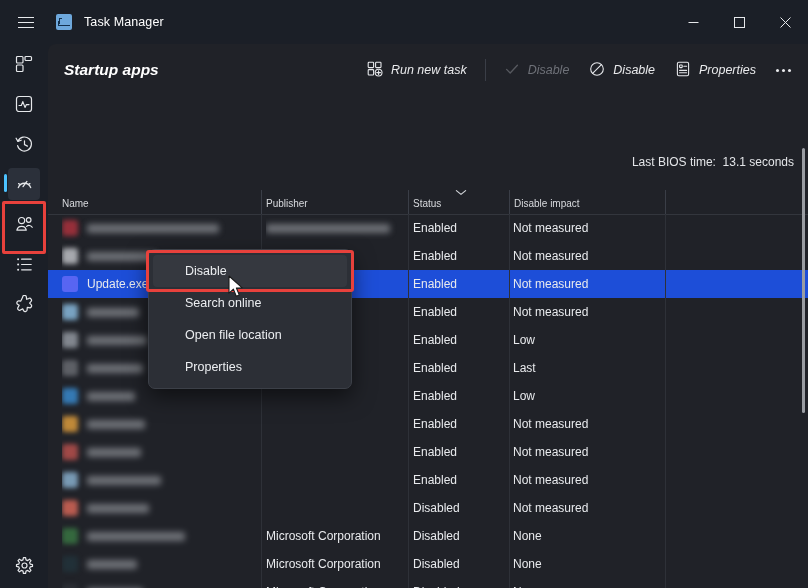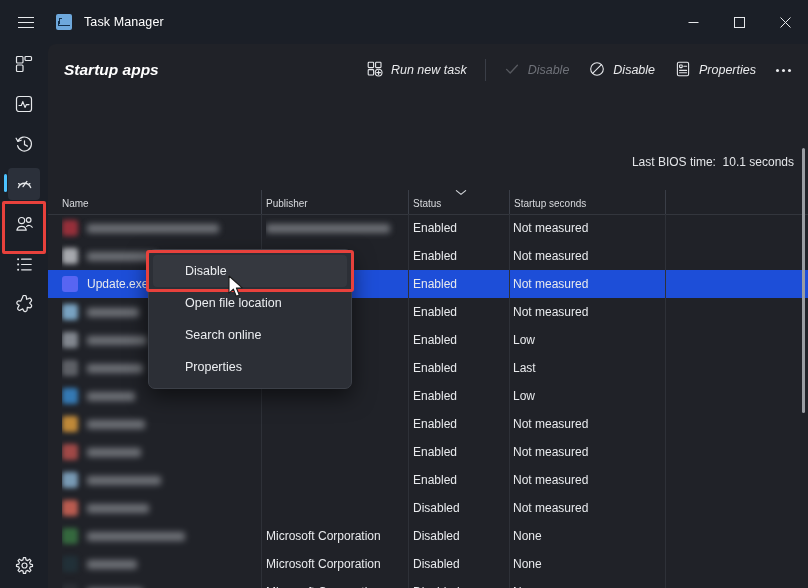--- a/index.html
+++ b/index.html
@@ -519,21 +519,21 @@
         <div class="tb-ellipsis">
           <i></i>
           <i></i>
           <i></i>
         </div>
       </div>
     </div>
 
     <div class="bios">
       <b>Last BIOS time:</b>
-      &nbsp;<span>10.1 seconds</span>
+      &nbsp;<span>13.1 seconds</span>
     </div>
 
     <div class="table">
 
       <div class="thead">
         <div class="th" style="left:14px;width:190px">
           <span class="lbl">Name</span>
         </div>
         <div class="th-divider" style="left:213px"></div>
 
@@ -546,21 +546,21 @@
           <span class="sort-chevron">
             <svg width="12" height="7" viewBox="0 0 12 7" fill="none" stroke="#cfd2d6" stroke-width="1.2">
               <path d="M1.4 1.6 L6 5.4 L10.6 1.6" stroke-linecap="round" stroke-linejoin="round"></path>
             </svg>
           </span>
           <span class="lbl">Status</span>
         </div>
         <div class="th-divider" style="left:461px"></div>
 
         <div class="th" style="left:466px;width:150px">
-          <span class="lbl">Startup seconds</span>
+          <span class="lbl">Disable impact</span>
         </div>
         <div class="th-divider" style="left:617px"></div>
       </div>
 
       <div class="tbody" id="tbody">
           <div class="row">
             <div class="cell c-name">
               <div class="row-ico blurred-ico" style="background: rgb(180, 51, 63);"></div>
               <div class="bar blurred" style="width: 132px;"></div>
             </div>
@@ -706,24 +706,24 @@
       <div class="scroll-thumb"></div>
     </div>
 
   </div>
 
   <div class="ctx" id="ctx">
       <div class="ctx-item hover">
         <span>Disable</span>
       </div>
       <div class="ctx-item">
+        <span>Search online</span>
+      </div>
+      <div class="ctx-item">
         <span>Open file location</span>
-      </div>
-      <div class="ctx-item">
-        <span>Search online</span>
       </div>
       <div class="ctx-item">
         <span>Properties</span>
       </div>
     </div>
   <div class="ctx-hl"></div>
 
   <div class="cursor">
     <svg width="17" height="24" viewBox="0 0 17 24">
       <path d="M1 1 L1 18.2 L5.4 14.1 L8.3 21.2 L11.3 20.0 L8.4 13.0 L14.2 12.8 Z" fill="#ffffff" stroke="#1a1a1a" stroke-width="1.1" stroke-linejoin="round"></path>

